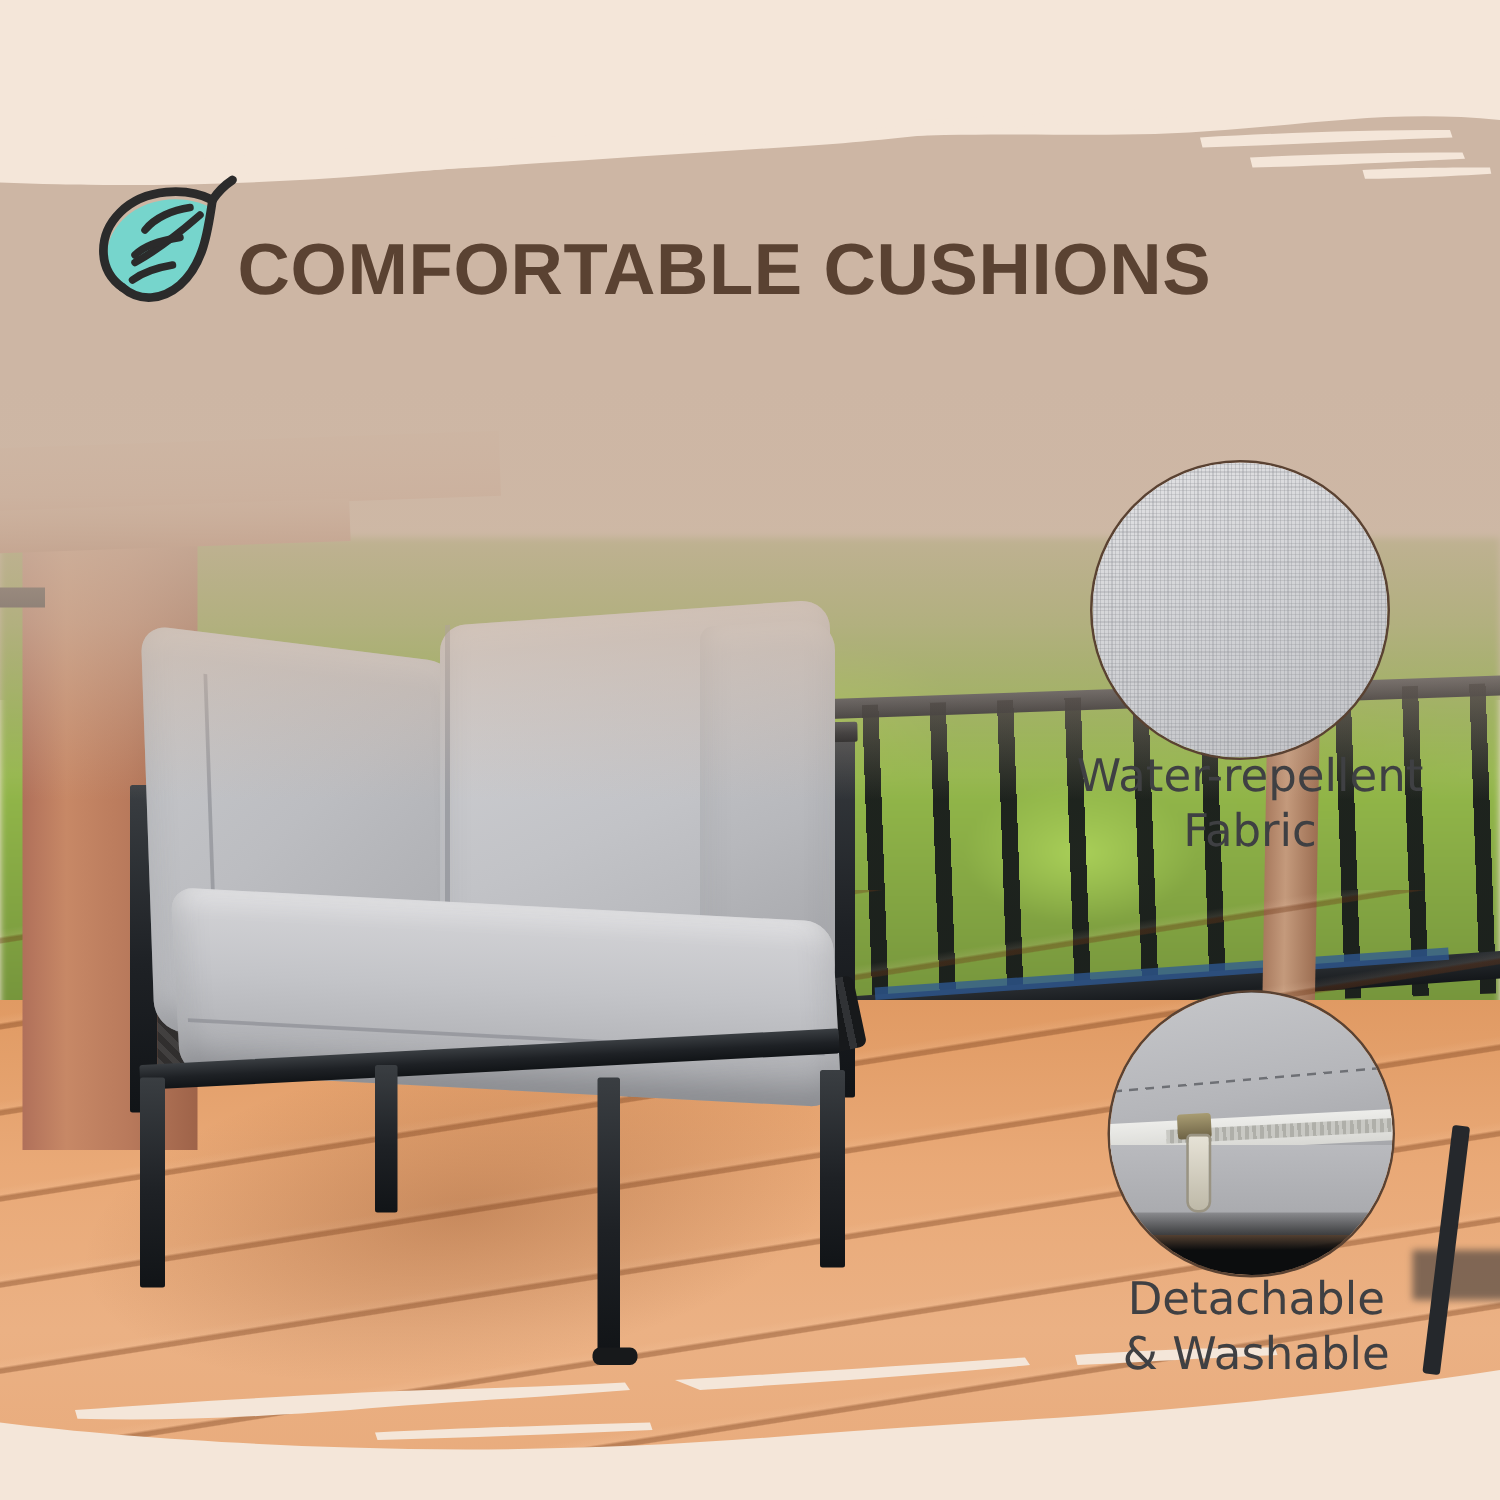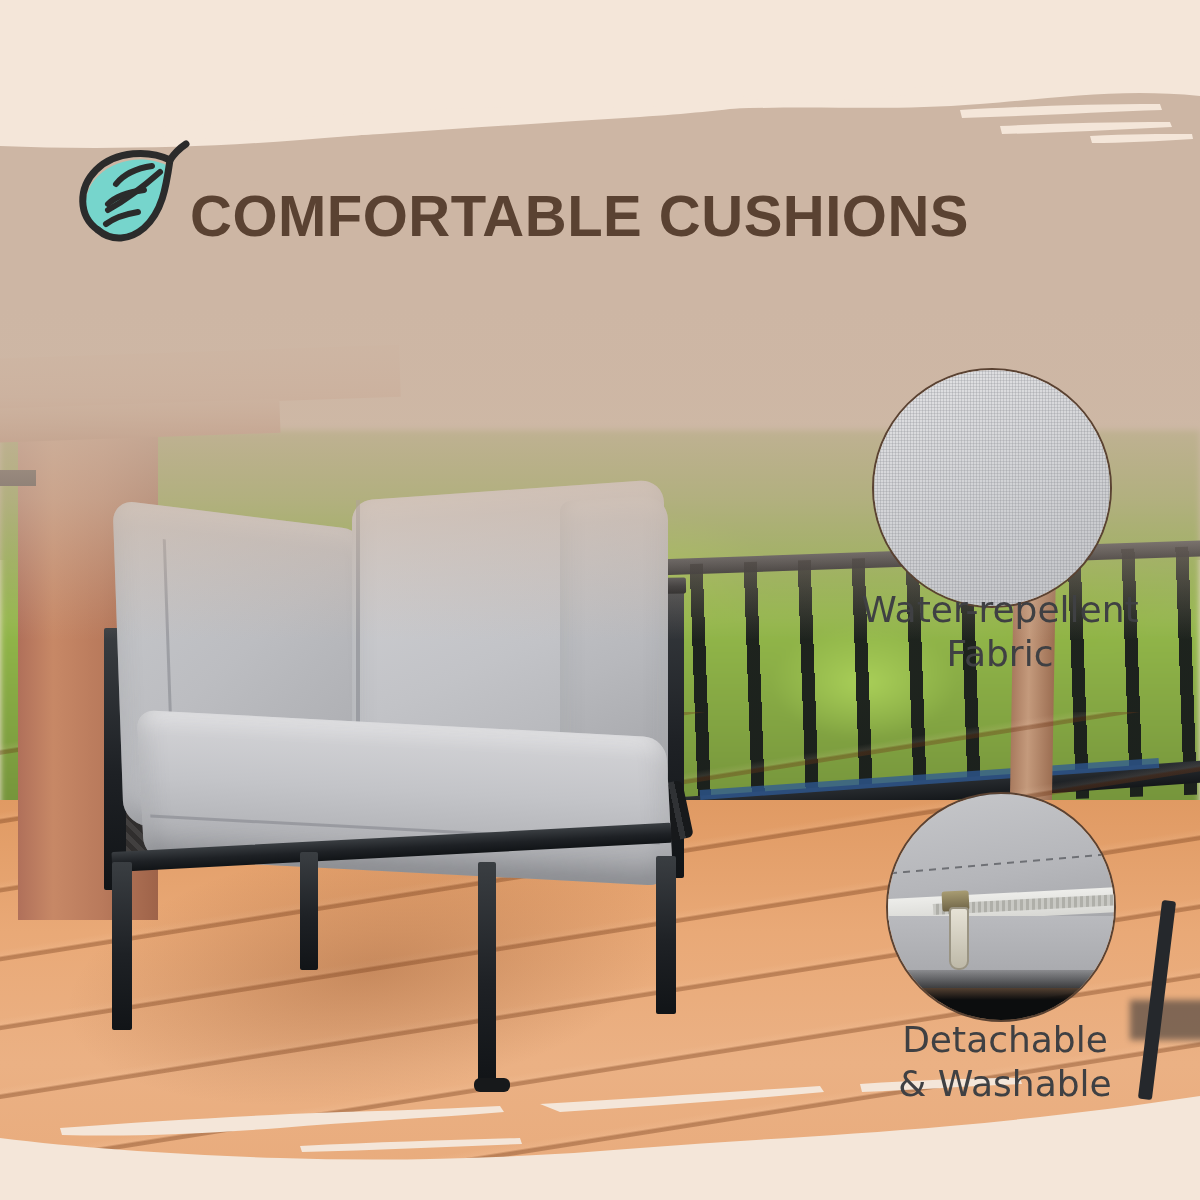--- a/index.html
+++ b/index.html
@@ -357,21 +357,21 @@
     <path d="M88,28 C74,30 60,36 52,46" stroke="#2B2B2B" stroke-width="6" fill="none" stroke-linecap="round"></path>
     <path d="M80,52 C66,54 52,58 44,66" stroke="#2B2B2B" stroke-width="6" fill="none" stroke-linecap="round"></path>
     <path d="M74,74 C62,76 50,80 42,86" stroke="#2B2B2B" stroke-width="6" fill="none" stroke-linecap="round"></path>
   </svg>
 
   <div class="title">COMFORTABLE CUSHIONS</div>
 
   <div class="callout-circle" style="left:872px; top:368px; width:236px; height:236px;">
     <div class="swatch-weave"></div>
   </div>
-  <div class="callout-label" style="left:840px; top:588px; width:320px;">Water-repellent
+  <div class="callout-label" style="left:840px; top:600px; width:320px;">Water-repellent
 Fabric</div>
 
   <div class="callout-circle" style="left:886px; top:792px; width:226px; height:226px;">
     <div style="position:absolute; left:-10%; top:-6%; width:120%; height:66%;
                 background:linear-gradient(170deg,#C9CACD 0%,#B5B6BA 60%,#A2A3A7 100%);"></div>
     <div style="position:absolute; left:-5%; top:30%; width:115%; height:2px;
                 background:repeating-linear-gradient(90deg,#6E7075 0 7px,rgba(0,0,0,0) 7px 13px);
                 transform:rotate(-5deg);"></div>
     <div style="position:absolute; left:-6%; top:44%; width:116%; height:11%;
                 background:linear-gradient(180deg,#EDEDEA 0%,#D8D8D4 100%);

